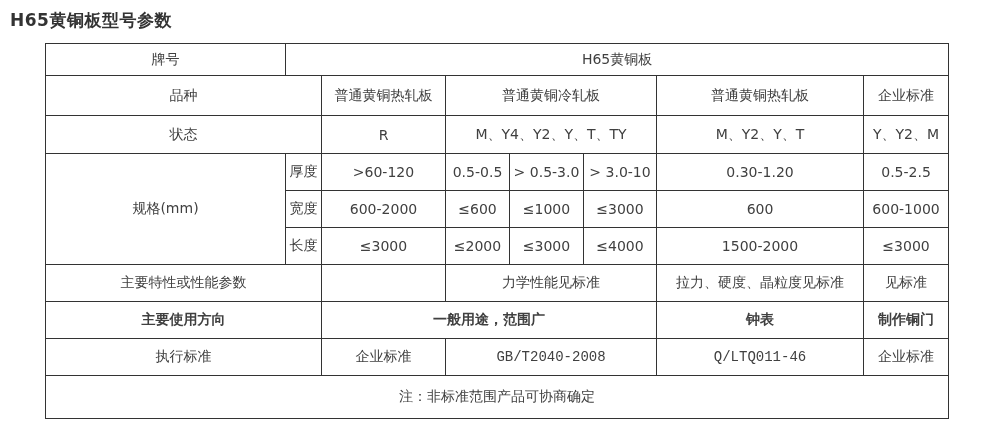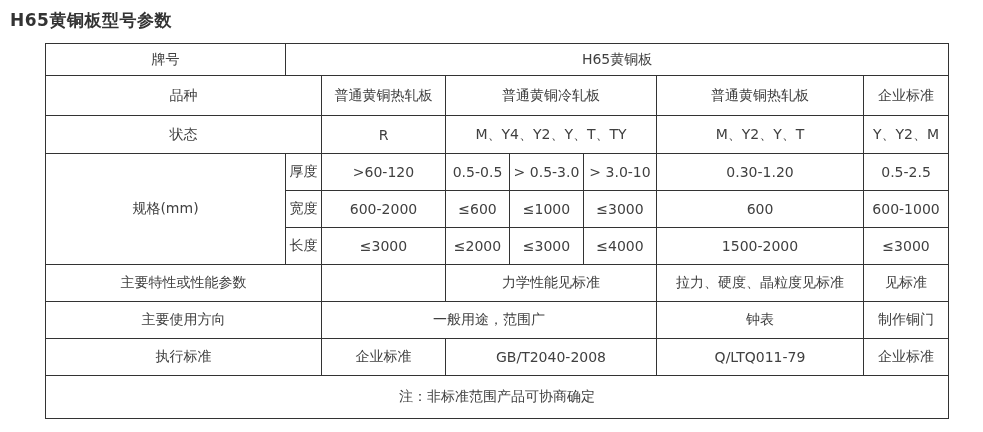--- a/index.html
+++ b/index.html
@@ -38,22 +38,22 @@
     overflow: hidden;
     white-space: nowrap;
   }
   tr.r1  { height: 32px; }
   tr.r2  { height: 40px; }
   tr.r3  { height: 38px; }
   tr.r4  { height: 37px; }
   tr.r5  { height: 37px; }
   tr.r6  { height: 37px; }
   tr.r7  { height: 37px; }
-  tr.r8  { height: 37px; }
-  tr.r9  { height: 37px; }
+  tr.r8  { height: 37px; font-weight: bold; }
+  tr.r9  { height: 37px; font-family: Liberation Mono, monospace; }
   tr.r10 { height: 43px; }
 </style>
 </head>
 <body>
 
 <div class="page">
 
   <div class="page-title">H65黄铜板型号参数</div>
 
   <table class="spec">
@@ -133,21 +133,21 @@
       <td colspan="2">主要使用方向</td>
       <td colspan="4">一般用途，范围广</td>
       <td>钟表</td>
       <td>制作铜门</td>
     </tr>
 
     <tr class="r9">
       <td colspan="2">执行标准</td>
       <td>企业标准</td>
       <td colspan="3">GB/T2040-2008</td>
-      <td>Q/LTQ011-79</td>
+      <td>Q/LTQ011-46</td>
       <td>企业标准</td>
     </tr>
 
     <tr class="r10">
       <td colspan="8">注：非标准范围产品可协商确定</td>
     </tr>
   </tbody>
     </table>
 
 </div>

